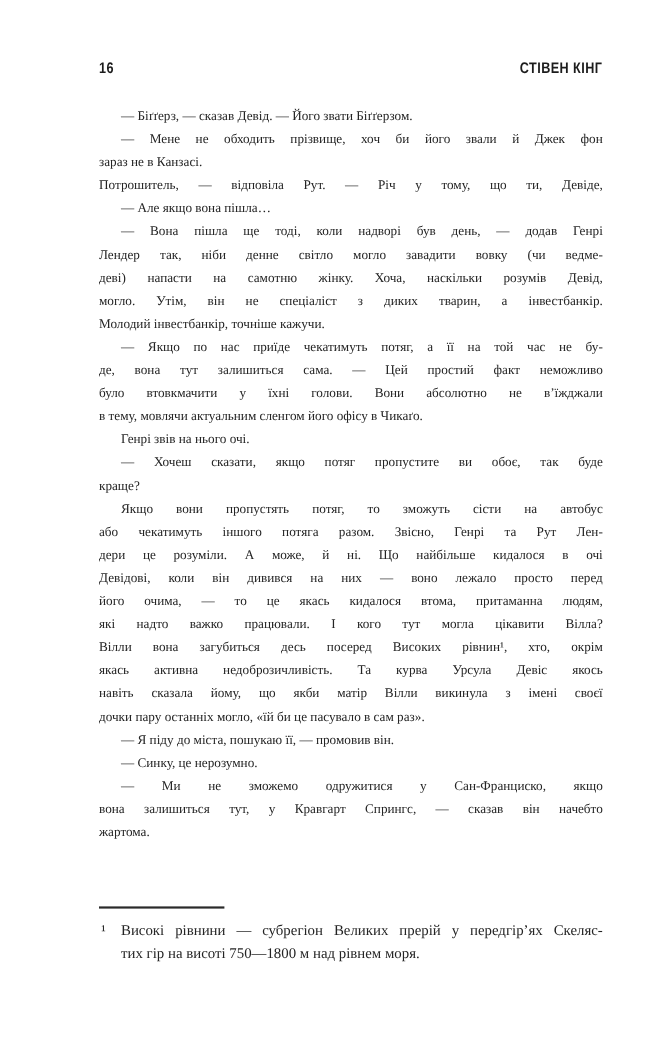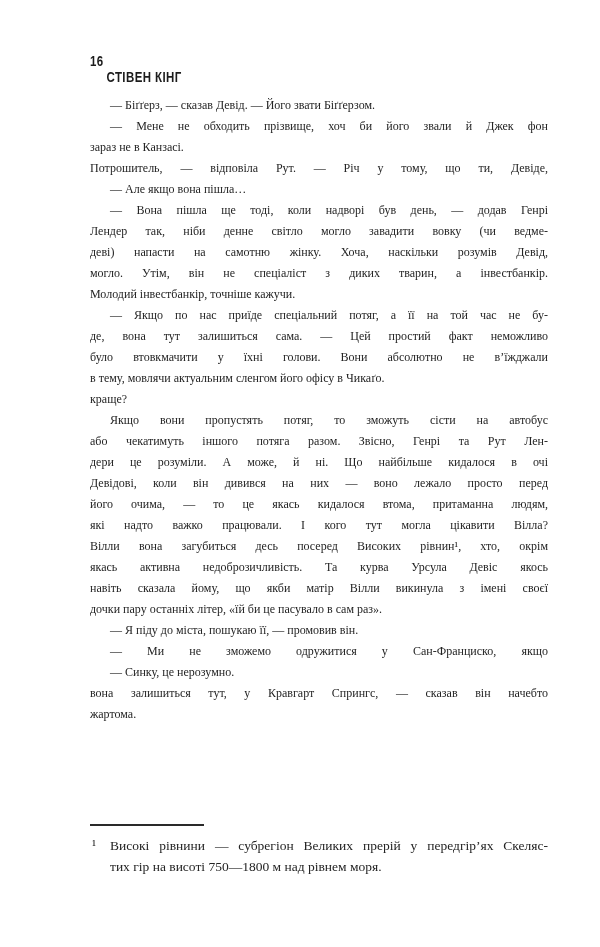--- a/index.html
+++ b/index.html
@@ -26,21 +26,20 @@
     left: 90px;
     width: 458px;
     display: flex;
     justify-content: space-between;
     align-items: baseline;
     font-family: "Liberation Sans", sans-serif;
     font-weight: 700;
     font-size: 14px;
     color: #1c1c1c;
     letter-spacing: 0.5px;
-    flex-direction: column;
   }
   .pagenum {
     display: inline-block;
     transform: scaleX(0.82);
     transform-origin: left center;
   }
   .runhead {
     display: inline-block;
     transform: scaleX(0.82);
     transform-origin: right center;
@@ -105,38 +104,40 @@
       <div class="line first last">— Біґґерз, — сказав Девід. — Його звати Біґґерзом.</div>
       <div class="line first">— Мене не обходить прізвище, хоч би його звали й Джек фон</div>
       <div class="line last">зараз не в Канзасі.</div>
       <div class="line">Потрошитель, — відповіла Рут. — Річ у тому, що ти, Девіде,</div>
       <div class="line first last">— Але якщо вона пішла…</div>
       <div class="line first">— Вона пішла ще тоді, коли надворі був день, — додав Генрі</div>
       <div class="line">Лендер так, ніби денне світло могло завадити вовку (чи ведме-</div>
       <div class="line">деві) напасти на самотню жінку. Хоча, наскільки розумів Девід,</div>
       <div class="line">могло. Утім, він не спеціаліст з диких тварин, а інвестбанкір.</div>
       <div class="line last">Молодий інвестбанкір, точніше кажучи.</div>
-      <div class="line first">— Якщо по нас приїде спеціальний потяг, а її на той час не бу-</div>
+      <div class="line first">— Якщо по нас приїде чекатимуть потяг, а її на той час не бу-</div>
       <div class="line">де, вона тут залишиться сама. — Цей простий факт неможливо</div>
       <div class="line">було втовкмачити у їхні голови. Вони абсолютно не в’їжджали</div>
       <div class="line last">в тему, мовлячи актуальним сленгом його офісу в Чикаґо.</div>
+      <div class="line first last">Генрі звів на нього очі.</div>
+      <div class="line first">— Хочеш сказати, якщо потяг пропустите ви обоє, так буде</div>
       <div class="line last">краще?</div>
       <div class="line first">Якщо вони пропустять потяг, то зможуть сісти на автобус</div>
       <div class="line">або чекатимуть іншого потяга разом. Звісно, Генрі та Рут Лен-</div>
       <div class="line">дери це розуміли. А може, й ні. Що найбільше кидалося в очі</div>
       <div class="line">Девідові, коли він дивився на них — воно лежало просто перед</div>
       <div class="line">його очима, — то це якась кидалося втома, притаманна людям,</div>
       <div class="line">які надто важко працювали. І кого тут могла цікавити Вілла?</div>
       <div class="line">Вілли вона загубиться десь посеред Високих рівнин¹, хто, окрім</div>
       <div class="line">якась активна недоброзичливість. Та курва Урсула Девіс якось</div>
       <div class="line">навіть сказала йому, що якби матір Вілли викинула з імені своєї</div>
-      <div class="line last">дочки пару останніх літер, «їй би це пасувало в сам раз».</div>
+      <div class="line last">дочки пару останніх могло, «їй би це пасувало в сам раз».</div>
       <div class="line first last">— Я піду до міста, пошукаю її, — промовив він.</div>
+      <div class="line first last">— Синку, це нерозумно.</div>
       <div class="line first">— Ми не зможемо одружитися у Сан-Франциско, якщо</div>
-      <div class="line first last">— Синку, це нерозумно.</div>
       <div class="line">вона залишиться тут, у Кравгарт Спрингс, — сказав він начебто</div>
       <div class="line last">жартома.</div>
     </div>
 
   <div class="footnote">
     <div class="fn-divider"></div>
     <div class="fn-body">
       <span class="fn-marker">¹</span>
       <div class="fn-lines">
           <div class="line">Високі рівнини — субрегіон Великих прерій у передгір’ях Скеляс-</div>

